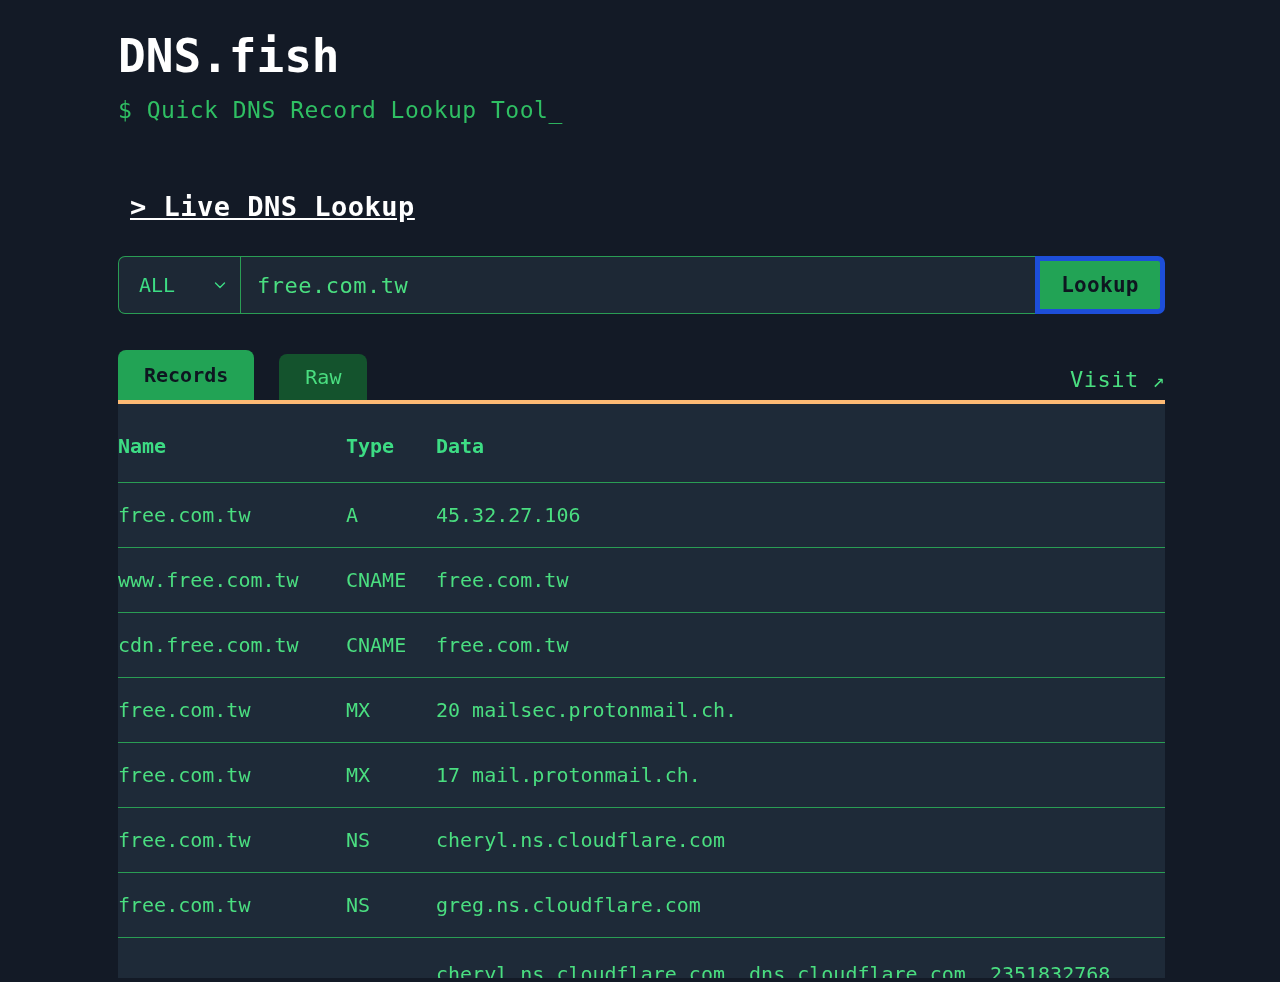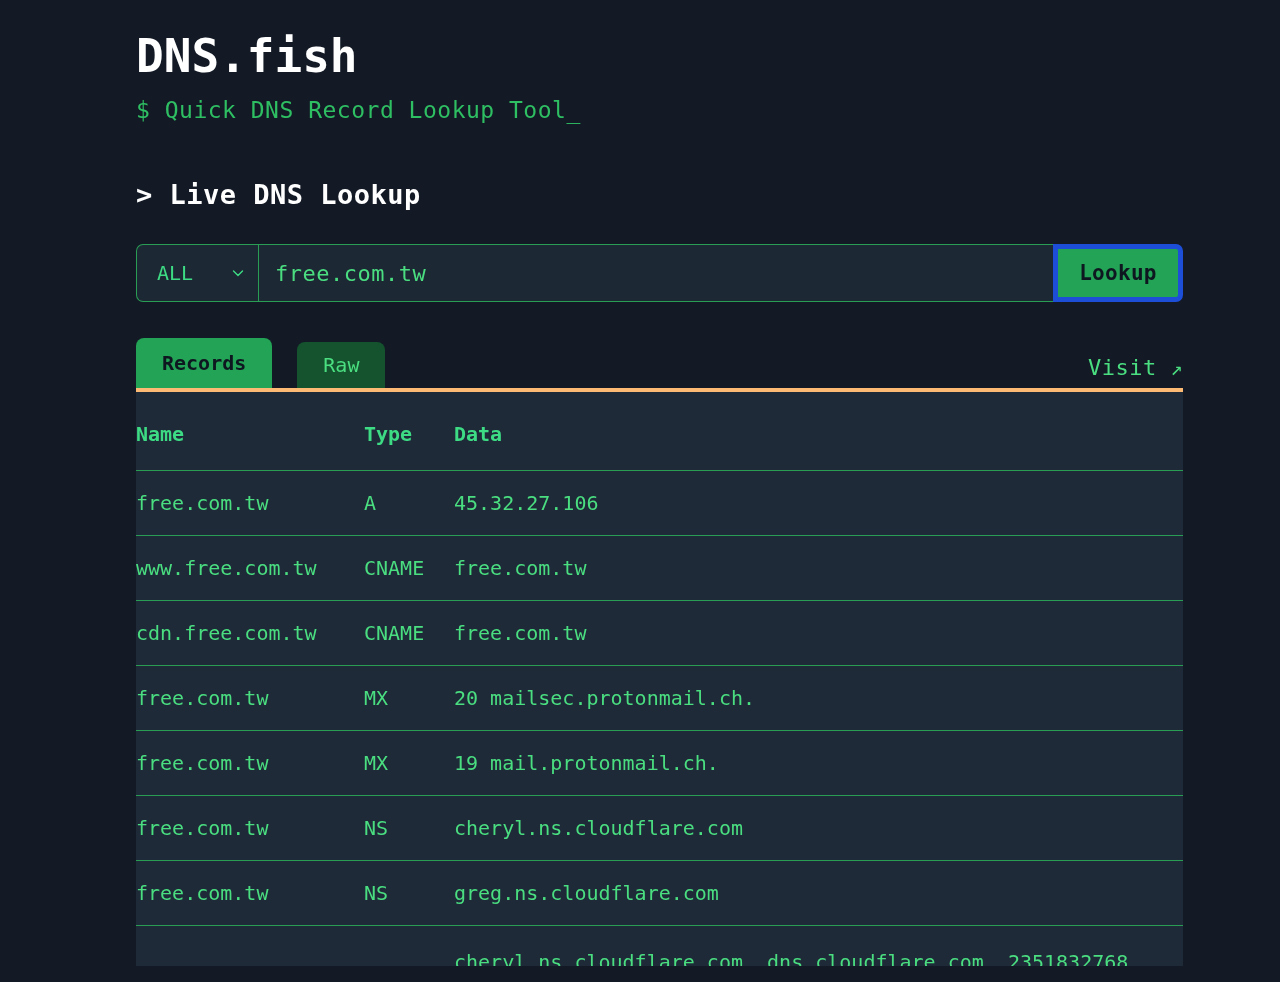--- a/index.html
+++ b/index.html
@@ -16,21 +16,21 @@
     color: #3ddc84;
   }
   .page {
     width: 1280px;
     height: 982px;
     position: relative;
     background: #131a26;
   }
   .content {
     position: absolute;
-    left: 136px;
+    left: 118px;
     top: 0;
     width: 1047px;
   }
 
   
   .site-title {
     margin: 0;
     padding-top: 30px;
     font-size: 46px;
     line-height: 1.15;
@@ -44,27 +44,28 @@
     padding-top: 14px;
     font-size: 23px;
     line-height: 1.2;
     color: #2fbf63;
     letter-spacing: 0.5px;
     white-space: pre;
   }
 
   
   .section-heading {
-    margin: 0;
+    margin: 12px;
     padding-top: 55px;
     font-size: 27px;
     font-weight: bold;
     color: #ffffff;
     letter-spacing: 0.5px;
     white-space: pre;
+    text-decoration: underline;
   }
 
   
   .lookup-bar {
     margin-top: 34px;
     display: flex;
     align-items: stretch;
     height: 58px;
     width: 1047px;
     border-radius: 6px;
@@ -271,21 +272,21 @@
               <td class="col-data">free.com.tw</td>
             </tr>
             <tr>
               <td class="col-name">free.com.tw</td>
               <td class="col-type">MX</td>
               <td class="col-data">20 mailsec.protonmail.ch.</td>
             </tr>
             <tr>
               <td class="col-name">free.com.tw</td>
               <td class="col-type">MX</td>
-              <td class="col-data">19 mail.protonmail.ch.</td>
+              <td class="col-data">17 mail.protonmail.ch.</td>
             </tr>
             <tr>
               <td class="col-name">free.com.tw</td>
               <td class="col-type">NS</td>
               <td class="col-data">cheryl.ns.cloudflare.com</td>
             </tr>
             <tr>
               <td class="col-name">free.com.tw</td>
               <td class="col-type">NS</td>
               <td class="col-data">greg.ns.cloudflare.com</td>

